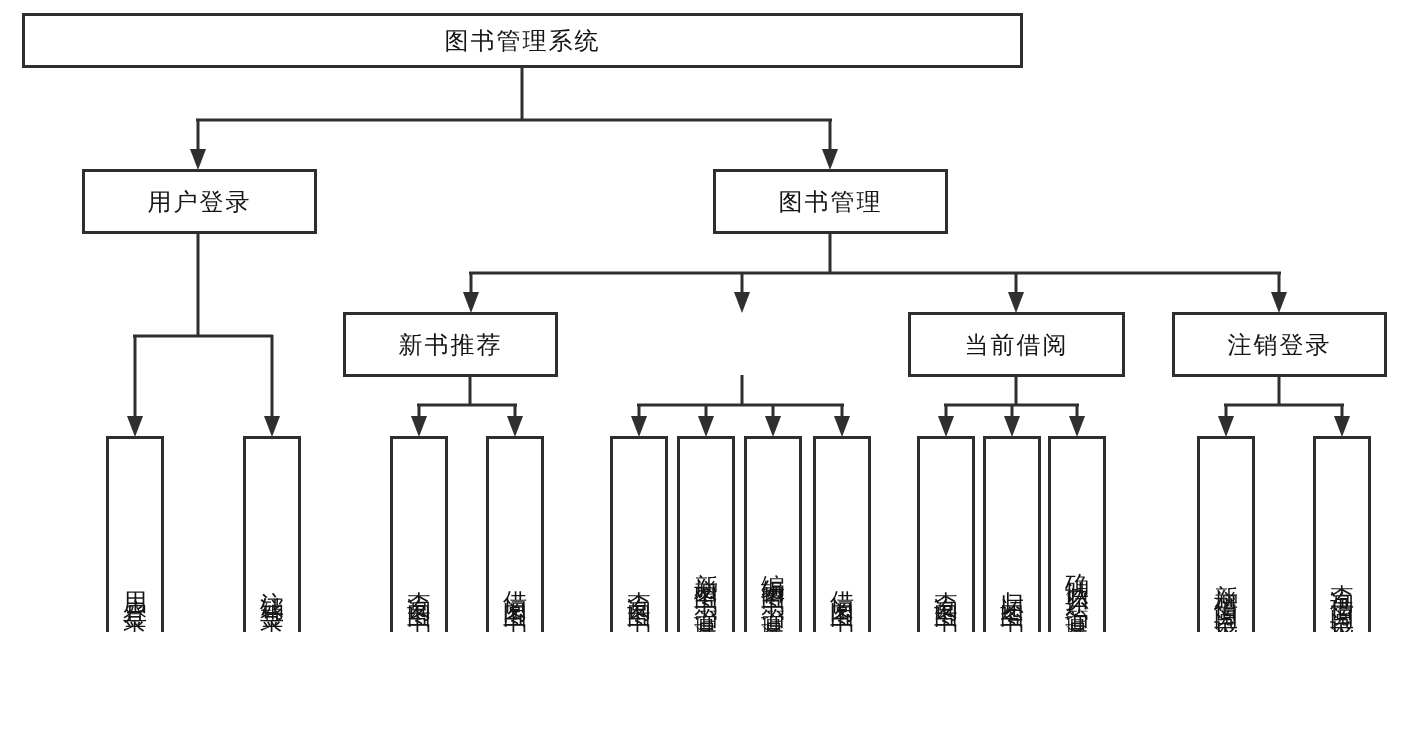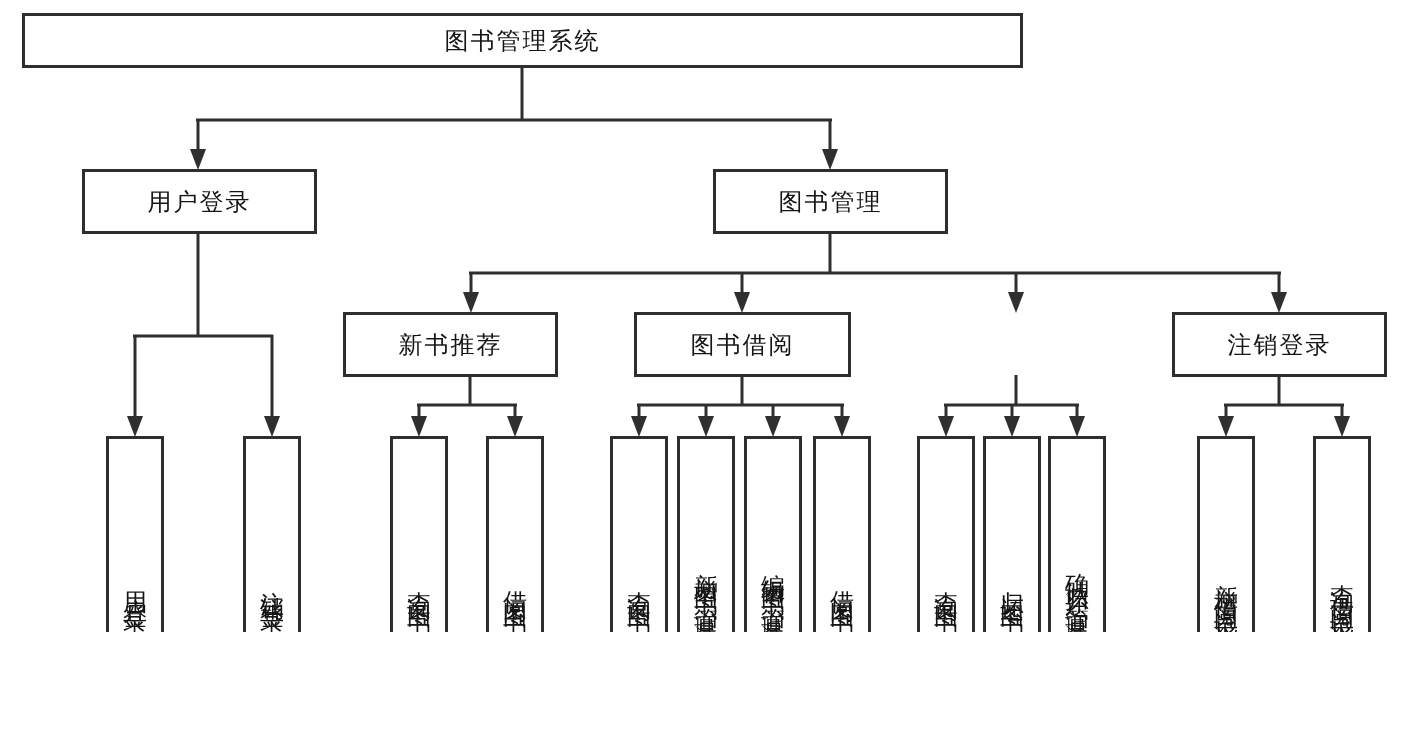--- a/index.html
+++ b/index.html
@@ -99,22 +99,22 @@
   <div class="box" style="left:82px;top:169px;width:235px;height:65px">
     <span>用户登录</span>
   </div>
   <div class="box" style="left:713px;top:169px;width:235px;height:65px">
     <span>图书管理</span>
   </div>
 
   <div class="box" style="left:343px;top:312px;width:215px;height:65px">
     <span>新书推荐</span>
   </div>
-  <div class="box" style="left:634px;top:312px;width:217px;height:65px">
-    <span>图书借阅</span>
+  <div class="box" style="left:908px;top:312px;width:217px;height:65px">
+    <span>当前借阅</span>
   </div>
   <div class="box" style="left:1172px;top:312px;width:215px;height:65px">
     <span>注销登录</span>
   </div>
 
   <div class="box leaf" style="left:106px;top:436px;width:58px;height:299px">
     <span class="vtext">用户登录</span>
   </div>
   <div class="box leaf" style="left:243px;top:436px;width:58px;height:299px">
     <span class="vtext">注销登录</span>

